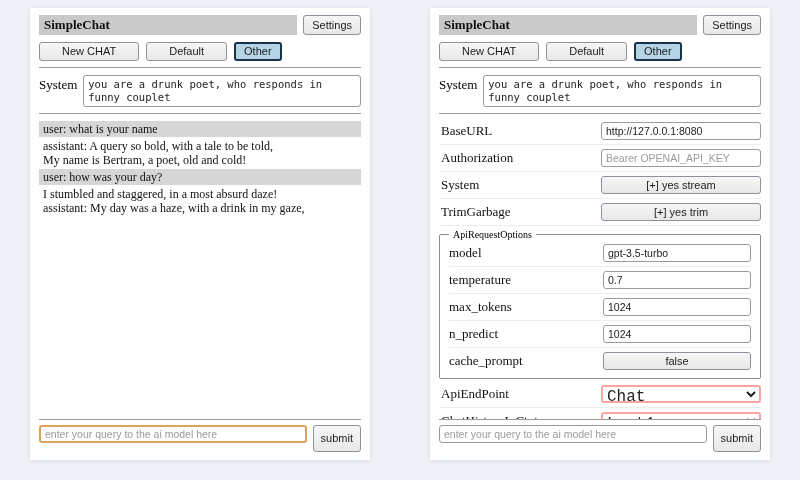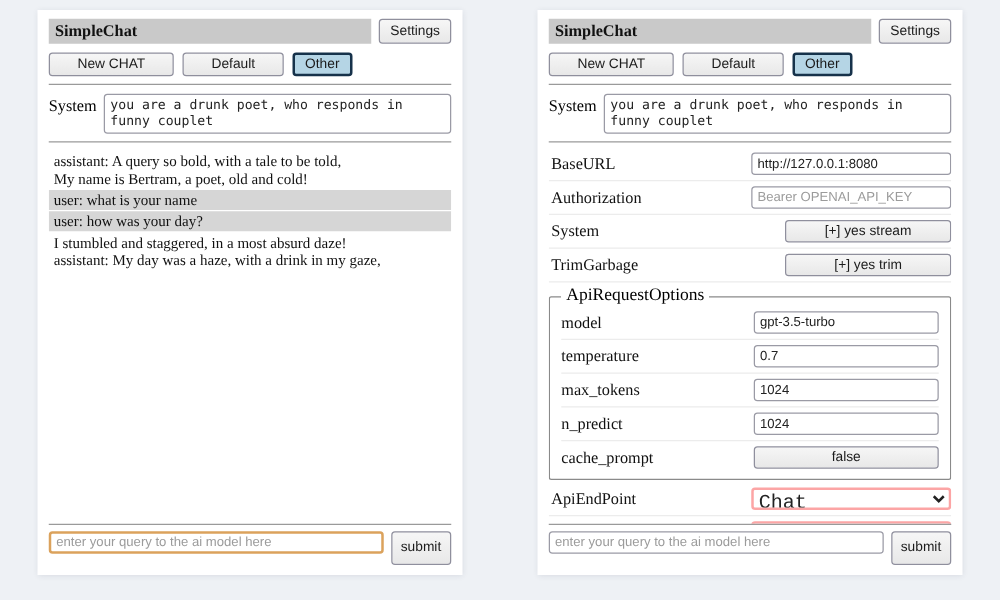--- a/index.html
+++ b/index.html
@@ -68,31 +68,31 @@
     padding: 4px 0 4px 2px; border-bottom: 1px solid #ececec; min-height: 23px;
   }
   .set-label { font-size: 13px; color: #111; }
   .ctl { width: 160px; }
   input[type="text"] {
     font-family: "Liberation Sans", sans-serif; font-size: 10.5px;
     border: 1px solid #9a9aa5; border-radius: 3px;
     padding: 2px 4px; height: 18px; color: #222; width: 160px;
   }
   input::placeholder, textarea::placeholder { color: #9b9b9b; }
-  .toggle-btn { width: 133px; height: 18px; padding: 1px 4px; }
+  .toggle-btn { width: 160px; height: 18px; padding: 1px 4px; }
   select {
     font-family: Liberation Mono, monospace; font-size: 16px;
     width: 160px; height: 18px; border: 2px solid #fca5a5; border-radius: 3px;
     background: #fff; color: #222;
   }
   fieldset {
     border: 1px solid #8a8a8a; border-radius: 2px;
     margin: 3px 0 2px 0; padding: 0 9px 4px 9px;
   }
-  legend { font-size: 14px; padding: 0 4px; }
+  legend { font-size: 10px; padding: 0 4px; }
   fieldset .set-row { padding-left: 0; }
   fieldset .ctl, fieldset input[type="text"], fieldset .toggle-btn { width: 148px; }
   fieldset .set-row:last-child { border-bottom: none; }
 
   
   .query-row { display: flex; gap: 6px; align-items: stretch; }
   .query-input {
     flex: 1; font-family: "DejaVu Sans Mono", monospace; font-size: 10.5px;
     border: 1px solid #9a9aa5; border-radius: 3px; padding: 2px 4px;
     height: 27px; color: #222;
@@ -113,25 +113,25 @@
     <button>Default</button>
     <button class="selected">Other</button>
   </div>
   <hr class="hr-strong">
   <div class="system-row">
     <span class="system-label">System</span>
     <textarea spellcheck="false" style="">you are a drunk poet, who responds in funny couplet</textarea>
   </div>
   <hr class="hr-strong">
   <div class="chat-area">
+    <div class="msg msg-user">user: what is your name</div>
     <div class="msg msg-assistant">
       <div>assistant: A query so bold, with a tale to be told,</div>
       <div>My name is Bertram, a poet, old and cold!</div>
     </div>
-    <div class="msg msg-user">user: what is your name</div>
     <div class="msg msg-user">user: how was your day?</div>
     <div class="msg msg-assistant">
       <div>I stumbled and staggered, in a most absurd daze!</div>
       <div>assistant: My day was a haze, with a drink in my gaze,</div>
     </div>
   </div>
   <hr class="hr-bottom">
   <div class="query-row">
     <input type="text" class="query-input focused" placeholder="enter your query to the ai model here" style="">
     <button class="submit-btn">submit</button>

